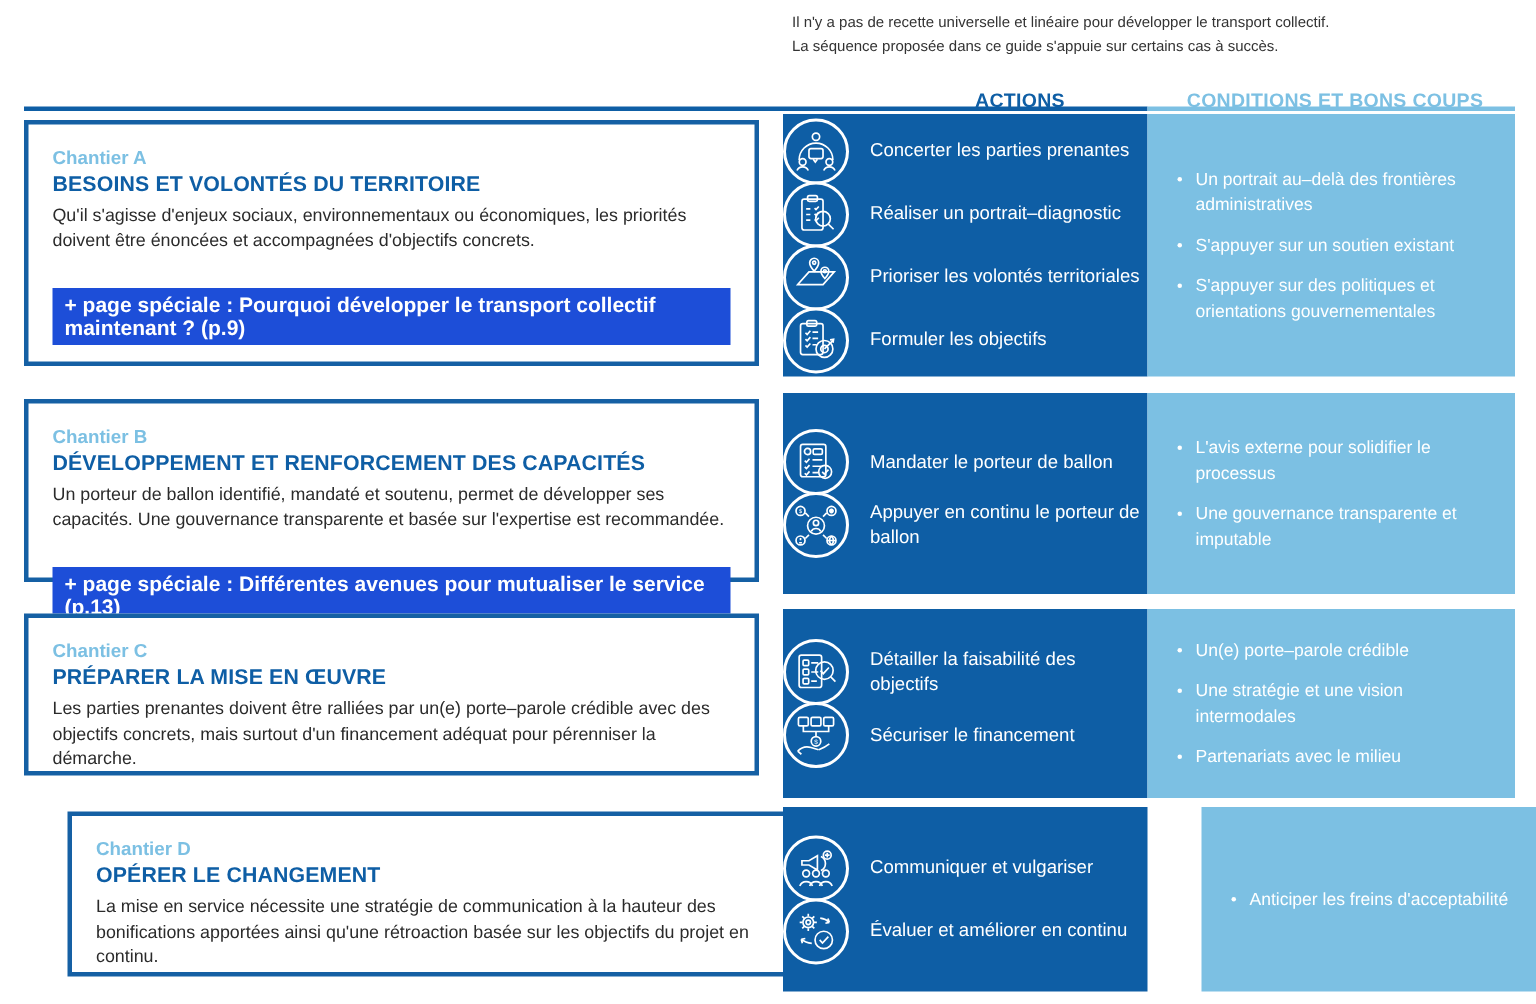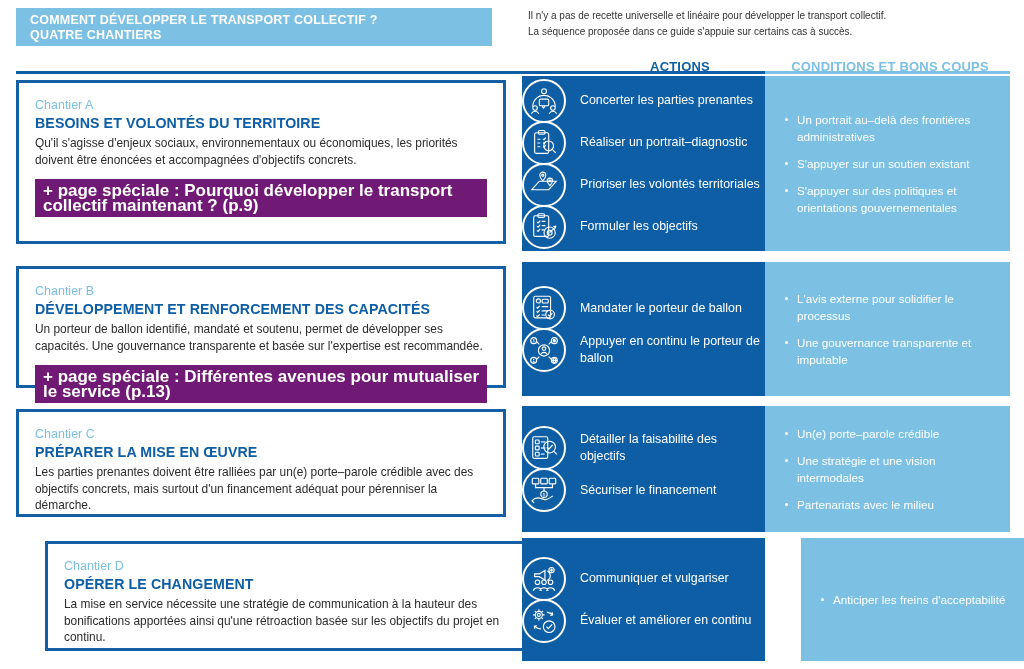--- a/index.html
+++ b/index.html
@@ -95,42 +95,42 @@
     position: absolute;
     left: 16px; top: 0;
     box-sizing: border-box;
     background: #ffffff;
     border: 3px solid #1560a4;
     padding: 14px 16px 10px 16px;
   }
   .card-eyebrow {
     color: #7cc0e3;
     font-size: 12.5px;
-    font-weight: normal;
+    font-weight: bold;
     line-height: 16px;
     margin-bottom: 1px;
   }
   .card-title {
     color: #0e5ea5;
     font-size: 14.2px;
     font-weight: bold;
     line-height: 18px;
     letter-spacing: 0.1px;
     margin-bottom: 3px;
   }
   .card-body {
     color: #2b2b2b;
     font-size: 11.9px;
     line-height: 16.5px;
   }
   .card-special {
-    margin-top: 11px;
-    background: #701a75;
+    margin-top: 24px;
+    background: #1d4ed8;
     color: #ffffff;
-    font-size: 17px;
+    font-size: 14px;
     font-weight: bold;
     line-height: 15px;
     padding: 4px 8px 4px 8px;
     display: inline-block;
   }
 
   .actions-col {
     position: absolute;
     left: 522px; top: 0;
     width: 243px;
@@ -189,24 +189,20 @@
     left: 0; top: 7px;
     width: 3px; height: 3px;
     border-radius: 50%;
     background: #ffffff;
   }
 </style>
 </head>
 <body>
 
 <div id="top-band">
-  <div id="header-banner">
-    <div class="hline">COMMENT DÉVELOPPER LE TRANSPORT COLLECTIF ?</div>
-    <div class="hline">QUATRE CHANTIERS</div>
-  </div>
   <div id="intro">
     <div class="iline">Il n'y a pas de recette universelle et linéaire pour développer le transport collectif.</div>
     <div class="iline">La séquence proposée dans ce guide s'appuie sur certains cas à succès.</div>
   </div>
 </div>
 
 <div id="col-head-actions">ACTIONS</div>
 <div id="col-head-conditions">CONDITIONS ET BONS COUPS</div>
 <div id="rule-dark"></div>
 <div id="rule-light"></div>

